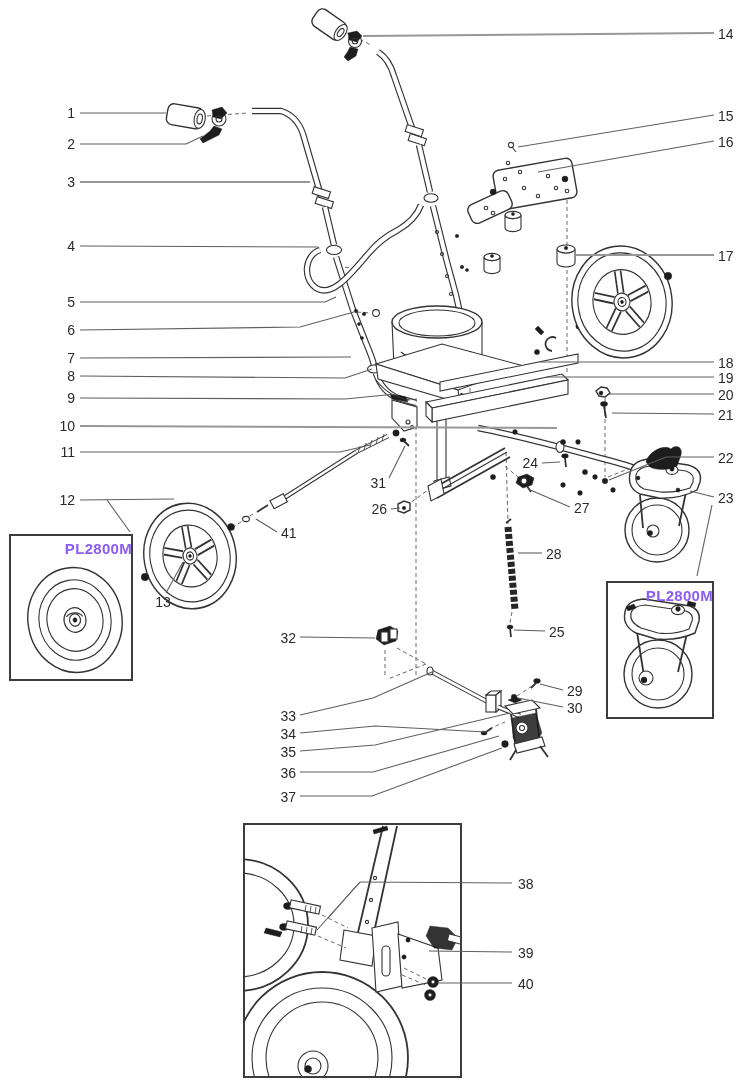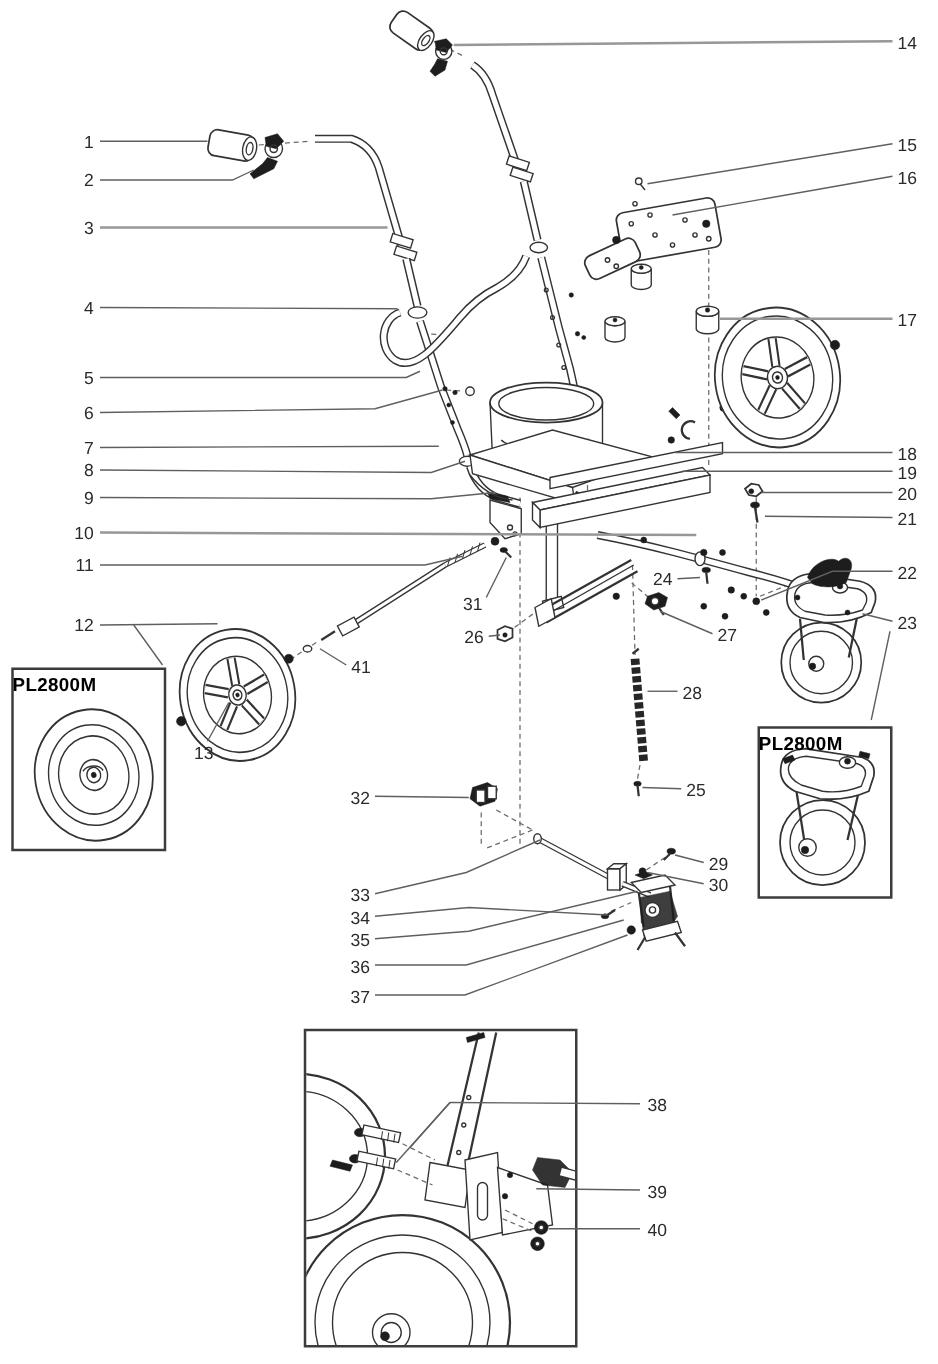--- a/index.html
+++ b/index.html
@@ -1,20 +1,20 @@
 <!DOCTYPE html>
 <html><head>
 <meta charset="utf-8">
 <style>
   html,body{margin:0;padding:0;background:#fff;}
   .stage{position:relative;width:750px;height:1091px;background:#fff;overflow:hidden;
          font-family:"Liberation Sans",sans-serif;}
   .stage svg{position:absolute;left:0;top:0;}
-  .inset-label{position:absolute;font:bold 15px "Liberation Sans",sans-serif;color:#000000;
-               text-align:left;letter-spacing:.3px;}
+  .inset-label{position:absolute;font:bold 15px "Liberation Sans",sans-serif;color:#8b5cf6;
+               text-align:right;letter-spacing:.3px;}
   
   .ln{fill:none;stroke:#333;stroke-width:1.1;}
   .ln2{fill:none;stroke:#333;stroke-width:1.8;}
   .ol{fill:#fff;stroke:#333;stroke-width:1.1;}
   .olt{fill:#fff;stroke:#333;stroke-width:1.4;}
   .dk{fill:#1d1d1d;stroke:#1d1d1d;stroke-width:.4;}
   .dash{fill:none;stroke:#6a6a6a;stroke-width:1;stroke-dasharray:4 3;}
   .tube{fill:none;stroke:#333;stroke-width:6.5;}
   .tubein{fill:none;stroke:#fff;stroke-width:4.2;}
   .rodo{fill:none;stroke:#333;stroke-width:4.6;}

